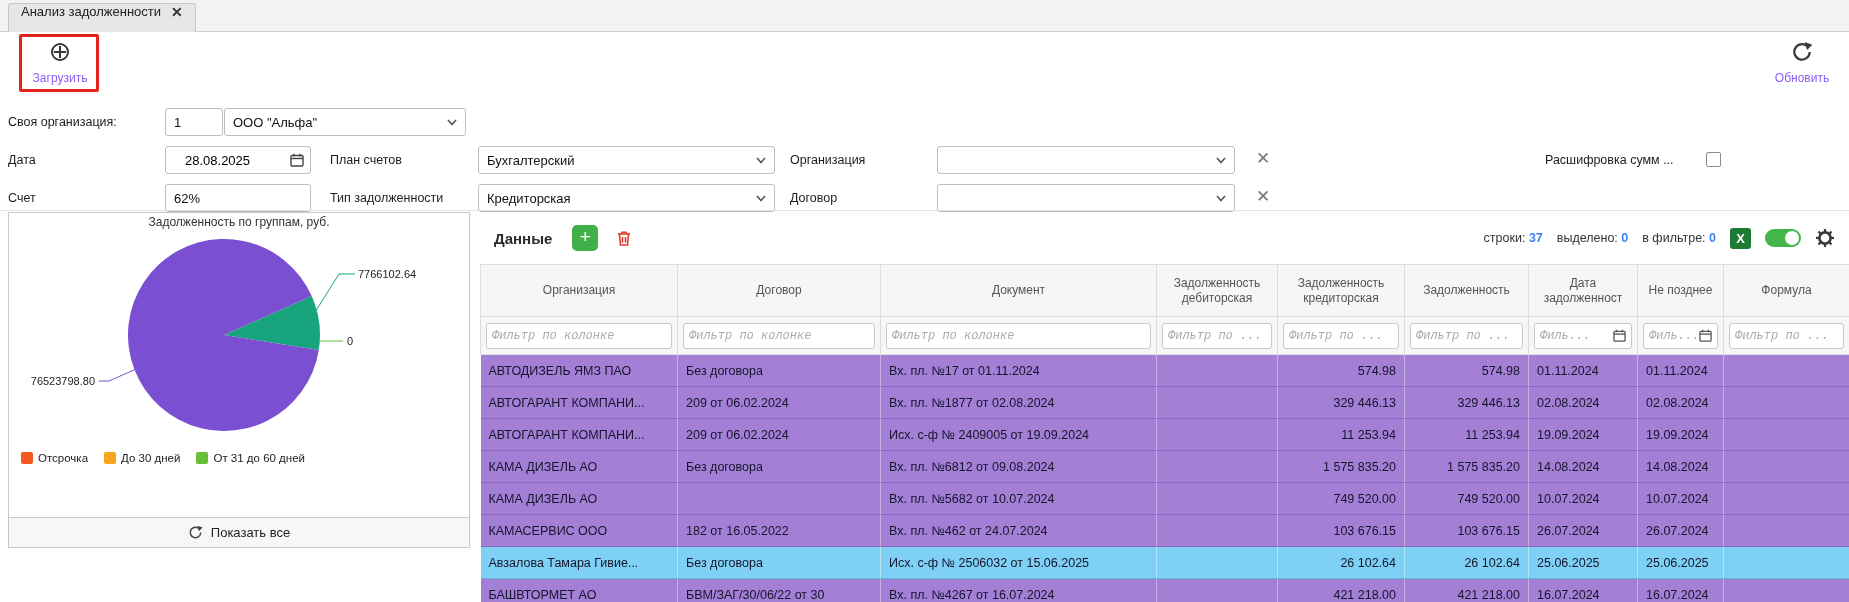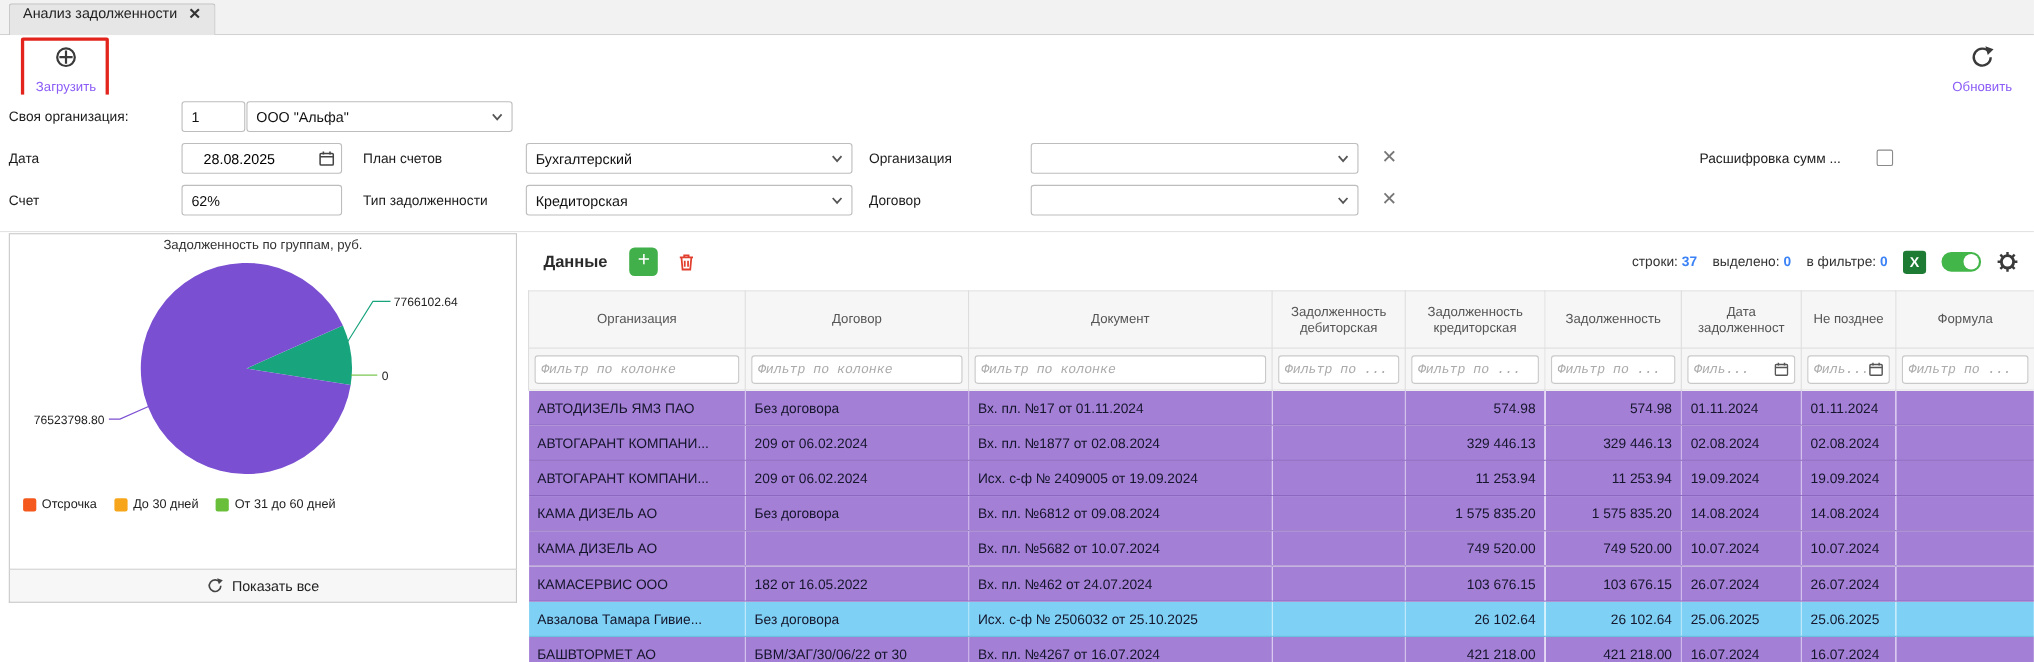--- a/index.html
+++ b/index.html
@@ -15,21 +15,21 @@
 
   
   .toolbar { position:absolute; top:32px; left:0; right:0; height:62px; background:#fff; }
   .tool-btn { position:absolute; display:flex; flex-direction:column; align-items:center; justify-content:center; gap:4px; cursor:pointer; }
   .tool-btn .lbl { font-size:12px; color:#8b5cf6; }
   .btn-load { left:28px; top:7px; width:64px; height:48px; }
   .btn-refresh { right:10px; top:7px; width:74px; height:48px; }
   .red-annotation { position:absolute; left:19px; top:2px; width:80px; height:58px; border:3px solid #e3241c; border-radius:2px; pointer-events:none; }
 
   
-  .filters { position:absolute; top:86px; left:0; right:0; height:116px; background:#fff;padding-left:27px; }
+  .filters { position:absolute; top:102px; left:0; right:0; height:116px; background:#fff;padding-left:27px; }
   .f-label { position:absolute; height:28px; line-height:28px; font-size:12.5px; color:#1c1c1c; white-space:nowrap; }
   .f-input, .combo { position:absolute; height:28px; border:1px solid #bdbdbd; border-radius:3px; background:#fff; font-size:13px; }
   input.f-input { padding:0 8px; color:#111; outline:none; font-family:"Liberation Sans",sans-serif; }
   .combo { display:flex; align-items:center; padding:0 8px; gap:6px; cursor:pointer; }
   .combo .combo-text { flex:1; white-space:nowrap; overflow:hidden; font-size:13px; color:#111; }
   .chev { width:10px; height:10px; flex:0 0 auto; }
   .with-icon { display:flex; align-items:center; padding:0 6px 0 8px; }
   .with-icon input { border:none; outline:none; flex:1; min-width:0; font-size:13px; font-family:"Liberation Sans",sans-serif; background:transparent;margin-left:11px; }
   .clear-x { position:absolute; height:28px; width:20px; line-height:26px; text-align:center; font-size:17px; color:#777; cursor:pointer; }
   .chkbox { position:absolute; width:15px; height:15px; border:1px solid #8a8a8a; border-radius:2px; background:#fff; }
@@ -393,21 +393,21 @@
             <td class="num"></td>
             <td class="num">103 676.15</td>
             <td class="num">103 676.15</td>
             <td>26.07.2024</td>
             <td>26.07.2024</td>
             <td></td>
       </tr>
       <tr class="r-blue">
         <td>Авзалова Тамара Гивие...</td>
             <td>Без договора</td>
-            <td>Исх. с-ф № 2506032 от 25.10.2025</td>
+            <td>Исх. с-ф № 2506032 от 15.06.2025</td>
             <td class="num"></td>
             <td class="num">26 102.64</td>
             <td class="num">26 102.64</td>
             <td>25.06.2025</td>
             <td>25.06.2025</td>
             <td></td>
       </tr>
       <tr class="r-purple">
         <td>БАШВТОРМЕТ АО</td>
             <td>БВМ/ЗАГ/30/06/22 от 30</td>

